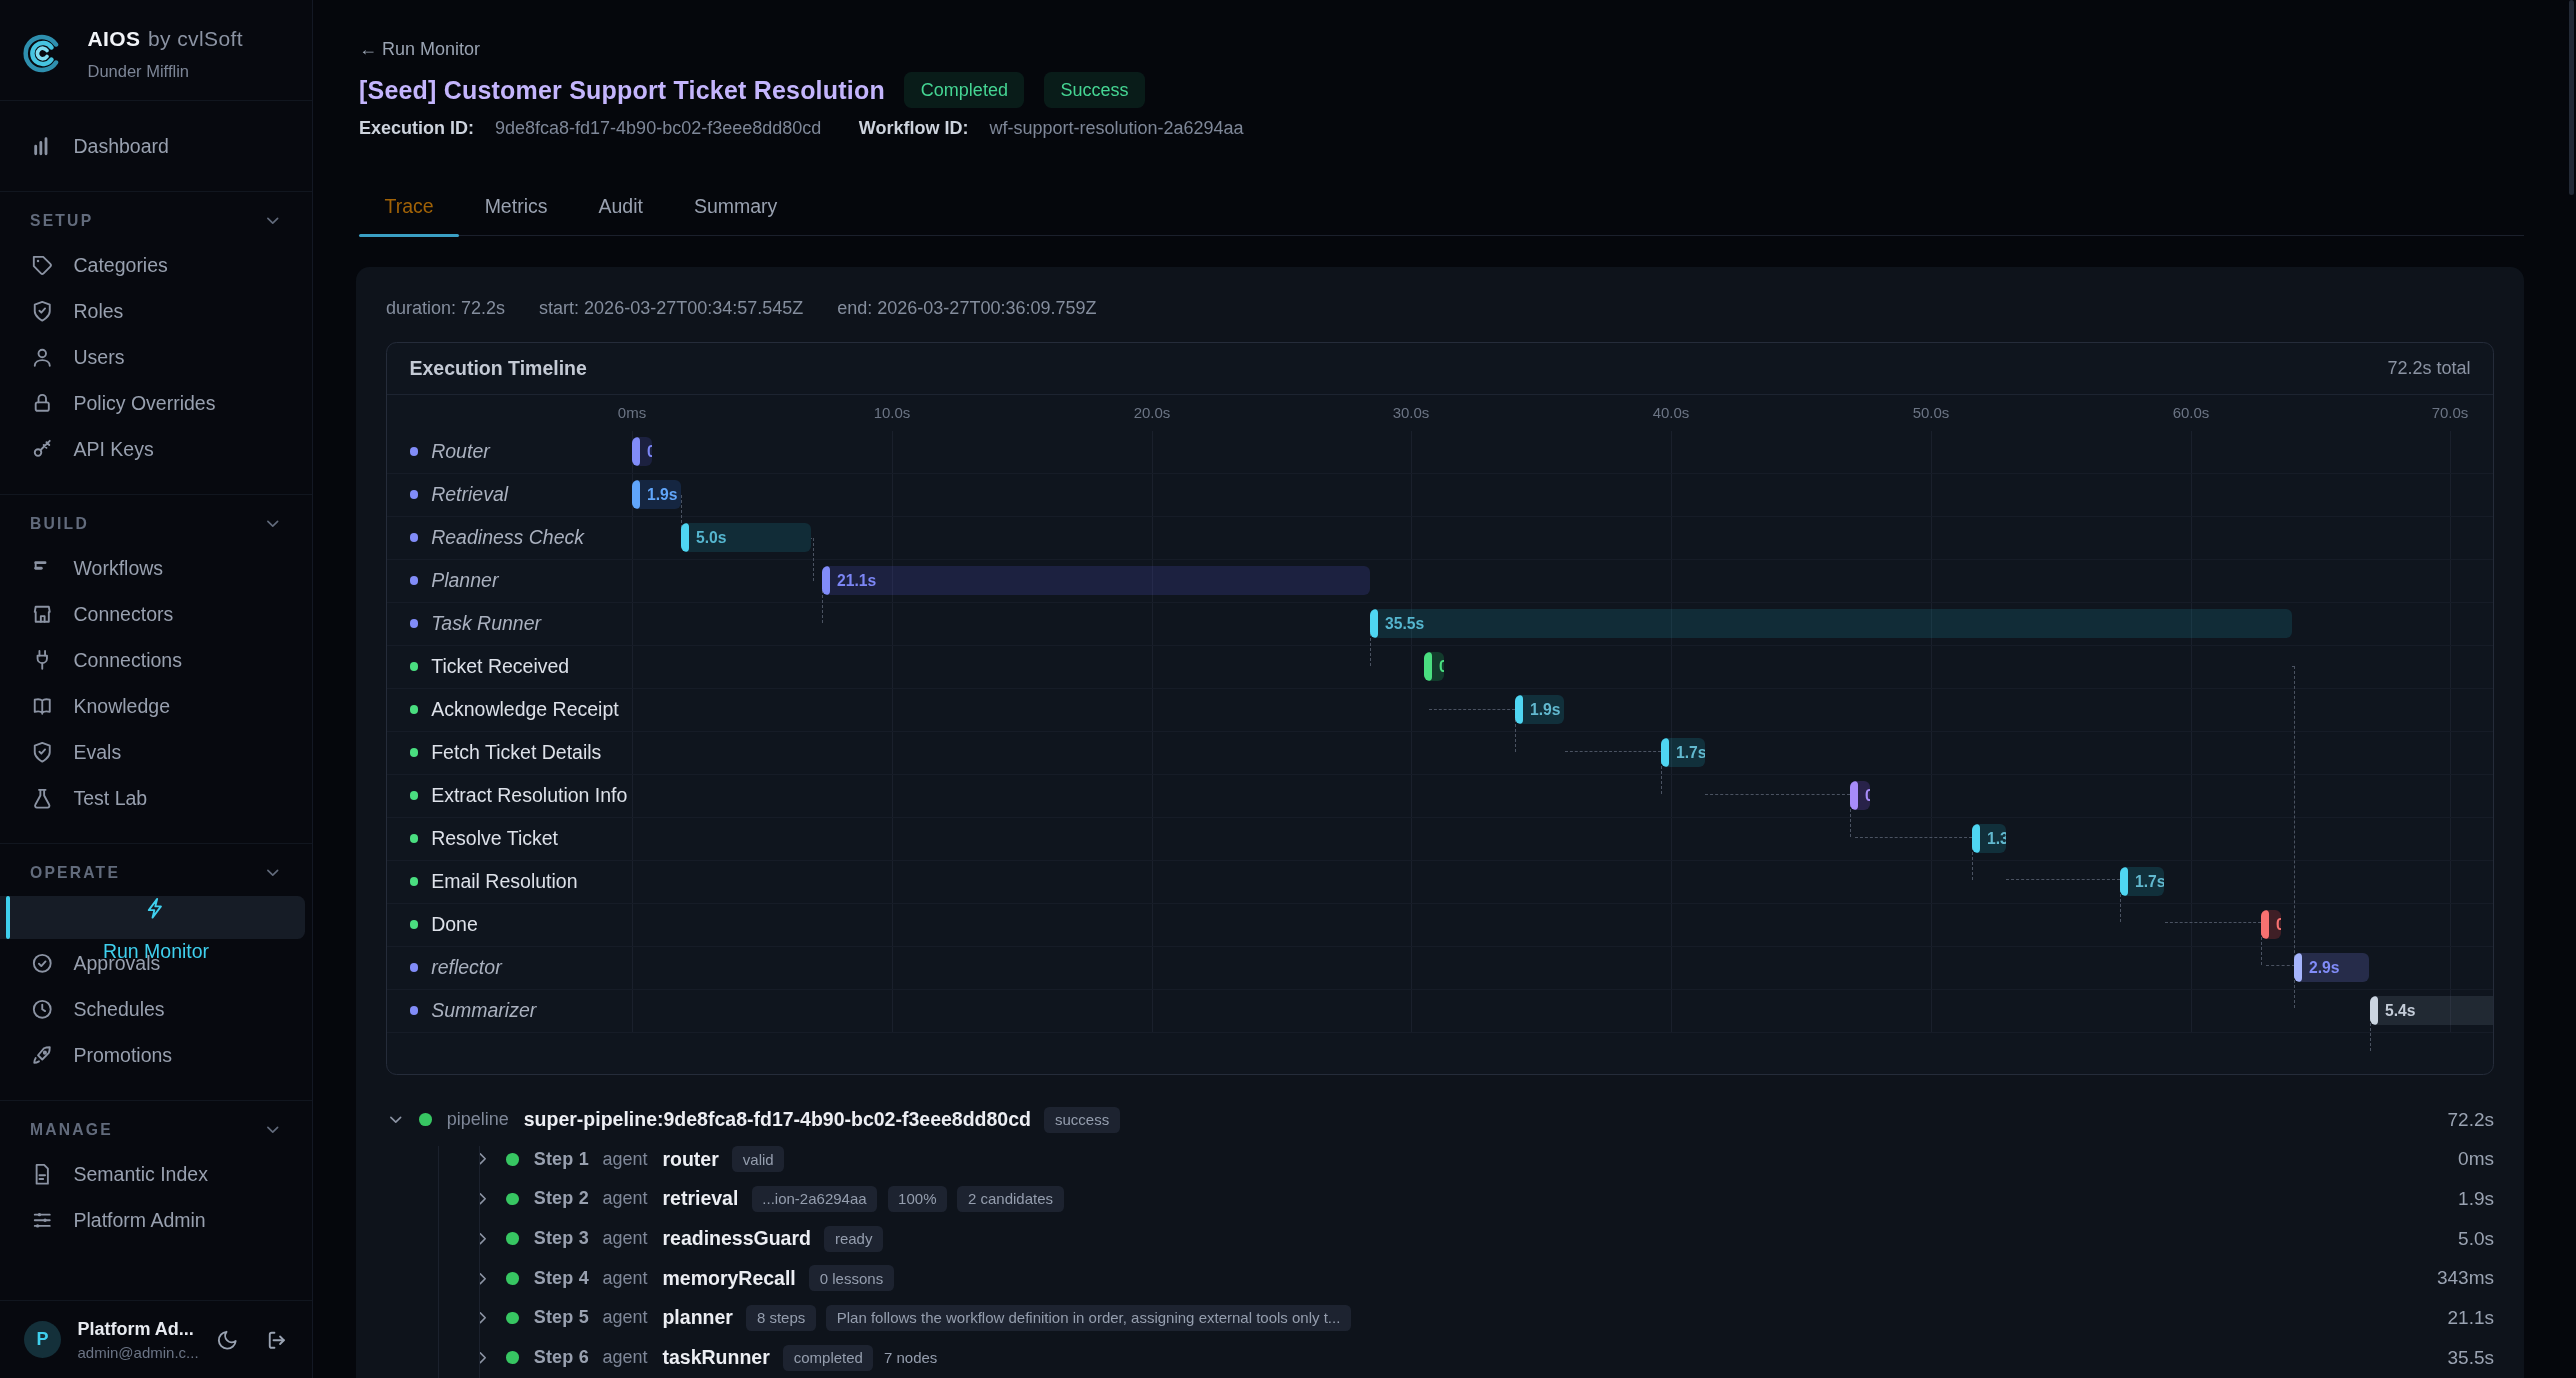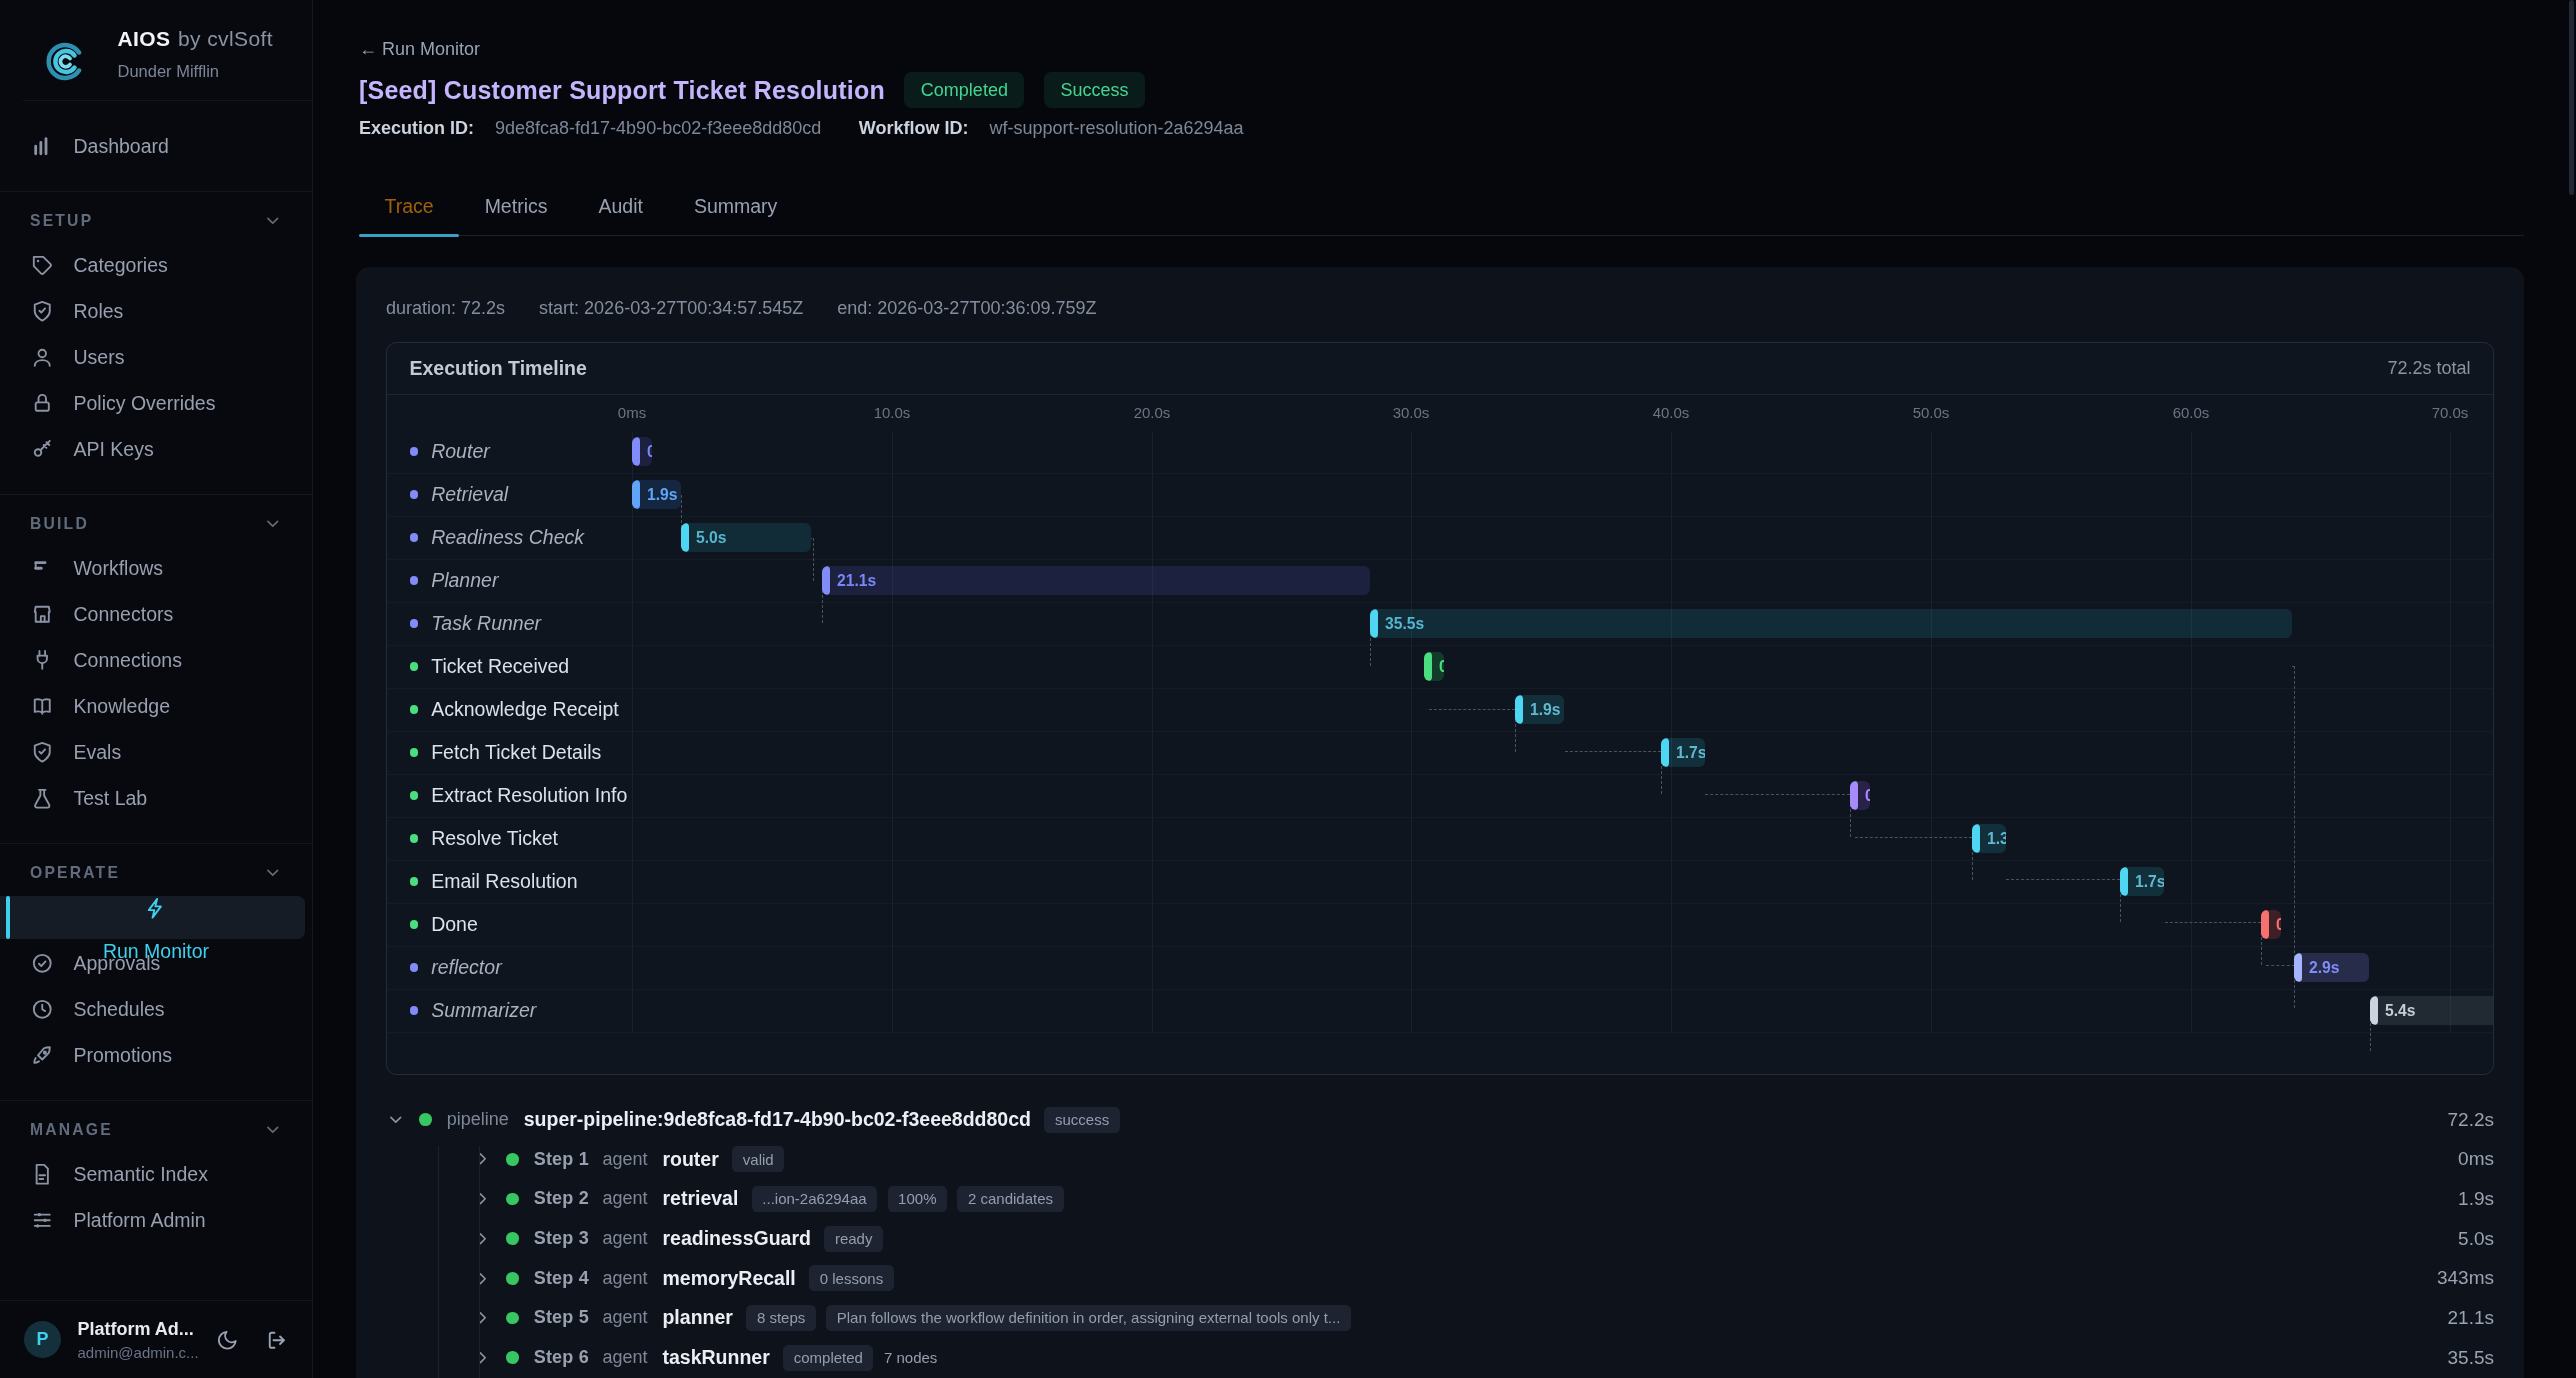--- a/index.html
+++ b/index.html
@@ -2,21 +2,21 @@
 <html style="font-size:12px"><head>
 <meta charset="utf-8">
 <style>
   html,body{margin:0;padding:0;background:#04060b;}
   *{box-sizing:border-box;}
   body{font-family:"Liberation Sans", sans-serif;color:#c7ccd6;}
   .app{position:relative;width:2576px;height:1379px;background:#05070c;overflow:hidden;}
 
   
   .sidebar{position:absolute;left:0;top:0;width:313px;height:1379px;background:#07090f;border-right:0.7px solid #131824;display:flex;flex-direction:column;}
-  .logo-row{display:flex;align-items:flex-end;gap:33px;padding:27px 22.5px 19.5px 22.5px;border-bottom:0.7px solid #11161f;margin-left:23px;}
+  .logo-row{display:flex;align-items:center;gap:26px;padding:27px 22.5px 19.5px 22.5px;border-bottom:0.7px solid #11161f;}
   .logo-mark{width:39px;height:39px;flex:0 0 auto;}
   .logo-text .line1{font-size:21px;color:#f2f4f8;font-weight:700;letter-spacing:0.4px;}
   .logo-text .line1 .suffix{color:#8b93a3;font-weight:400;margin-left:7.5px;}
   .logo-text .org{margin-top:10.5px;font-size:16.5px;color:#7c8596;}
   .nav{flex:1;padding:21px 0 0 0;overflow:hidden;}
   .nav-item{display:flex;align-items:center;gap:19.5px;height:43px;padding:0 22.5px;margin:3px 7.5px 3px 7.5px;border-radius:7.5px;color:#98a0af;font-size:19.5px;cursor:pointer;position:relative;}
   .nav-item .ic{width:24px;height:24px;flex:0 0 auto;display:flex;align-items:center;justify-content:center;color:#8b93a3;}
   .nav-item.active{background:#161c26;color:#3fd0ee;margin-left:0;border-radius:0 7.5px 7.5px 0;padding-left:30px;flex-direction:column;}
   .nav-item.active .ic{color:#3fd0ee;}
   .nav-item.active::before{content:"";position:absolute;left:6px;top:0;bottom:0;width:3.7px;background:#3fd0ee;border-radius:2.2px;}

